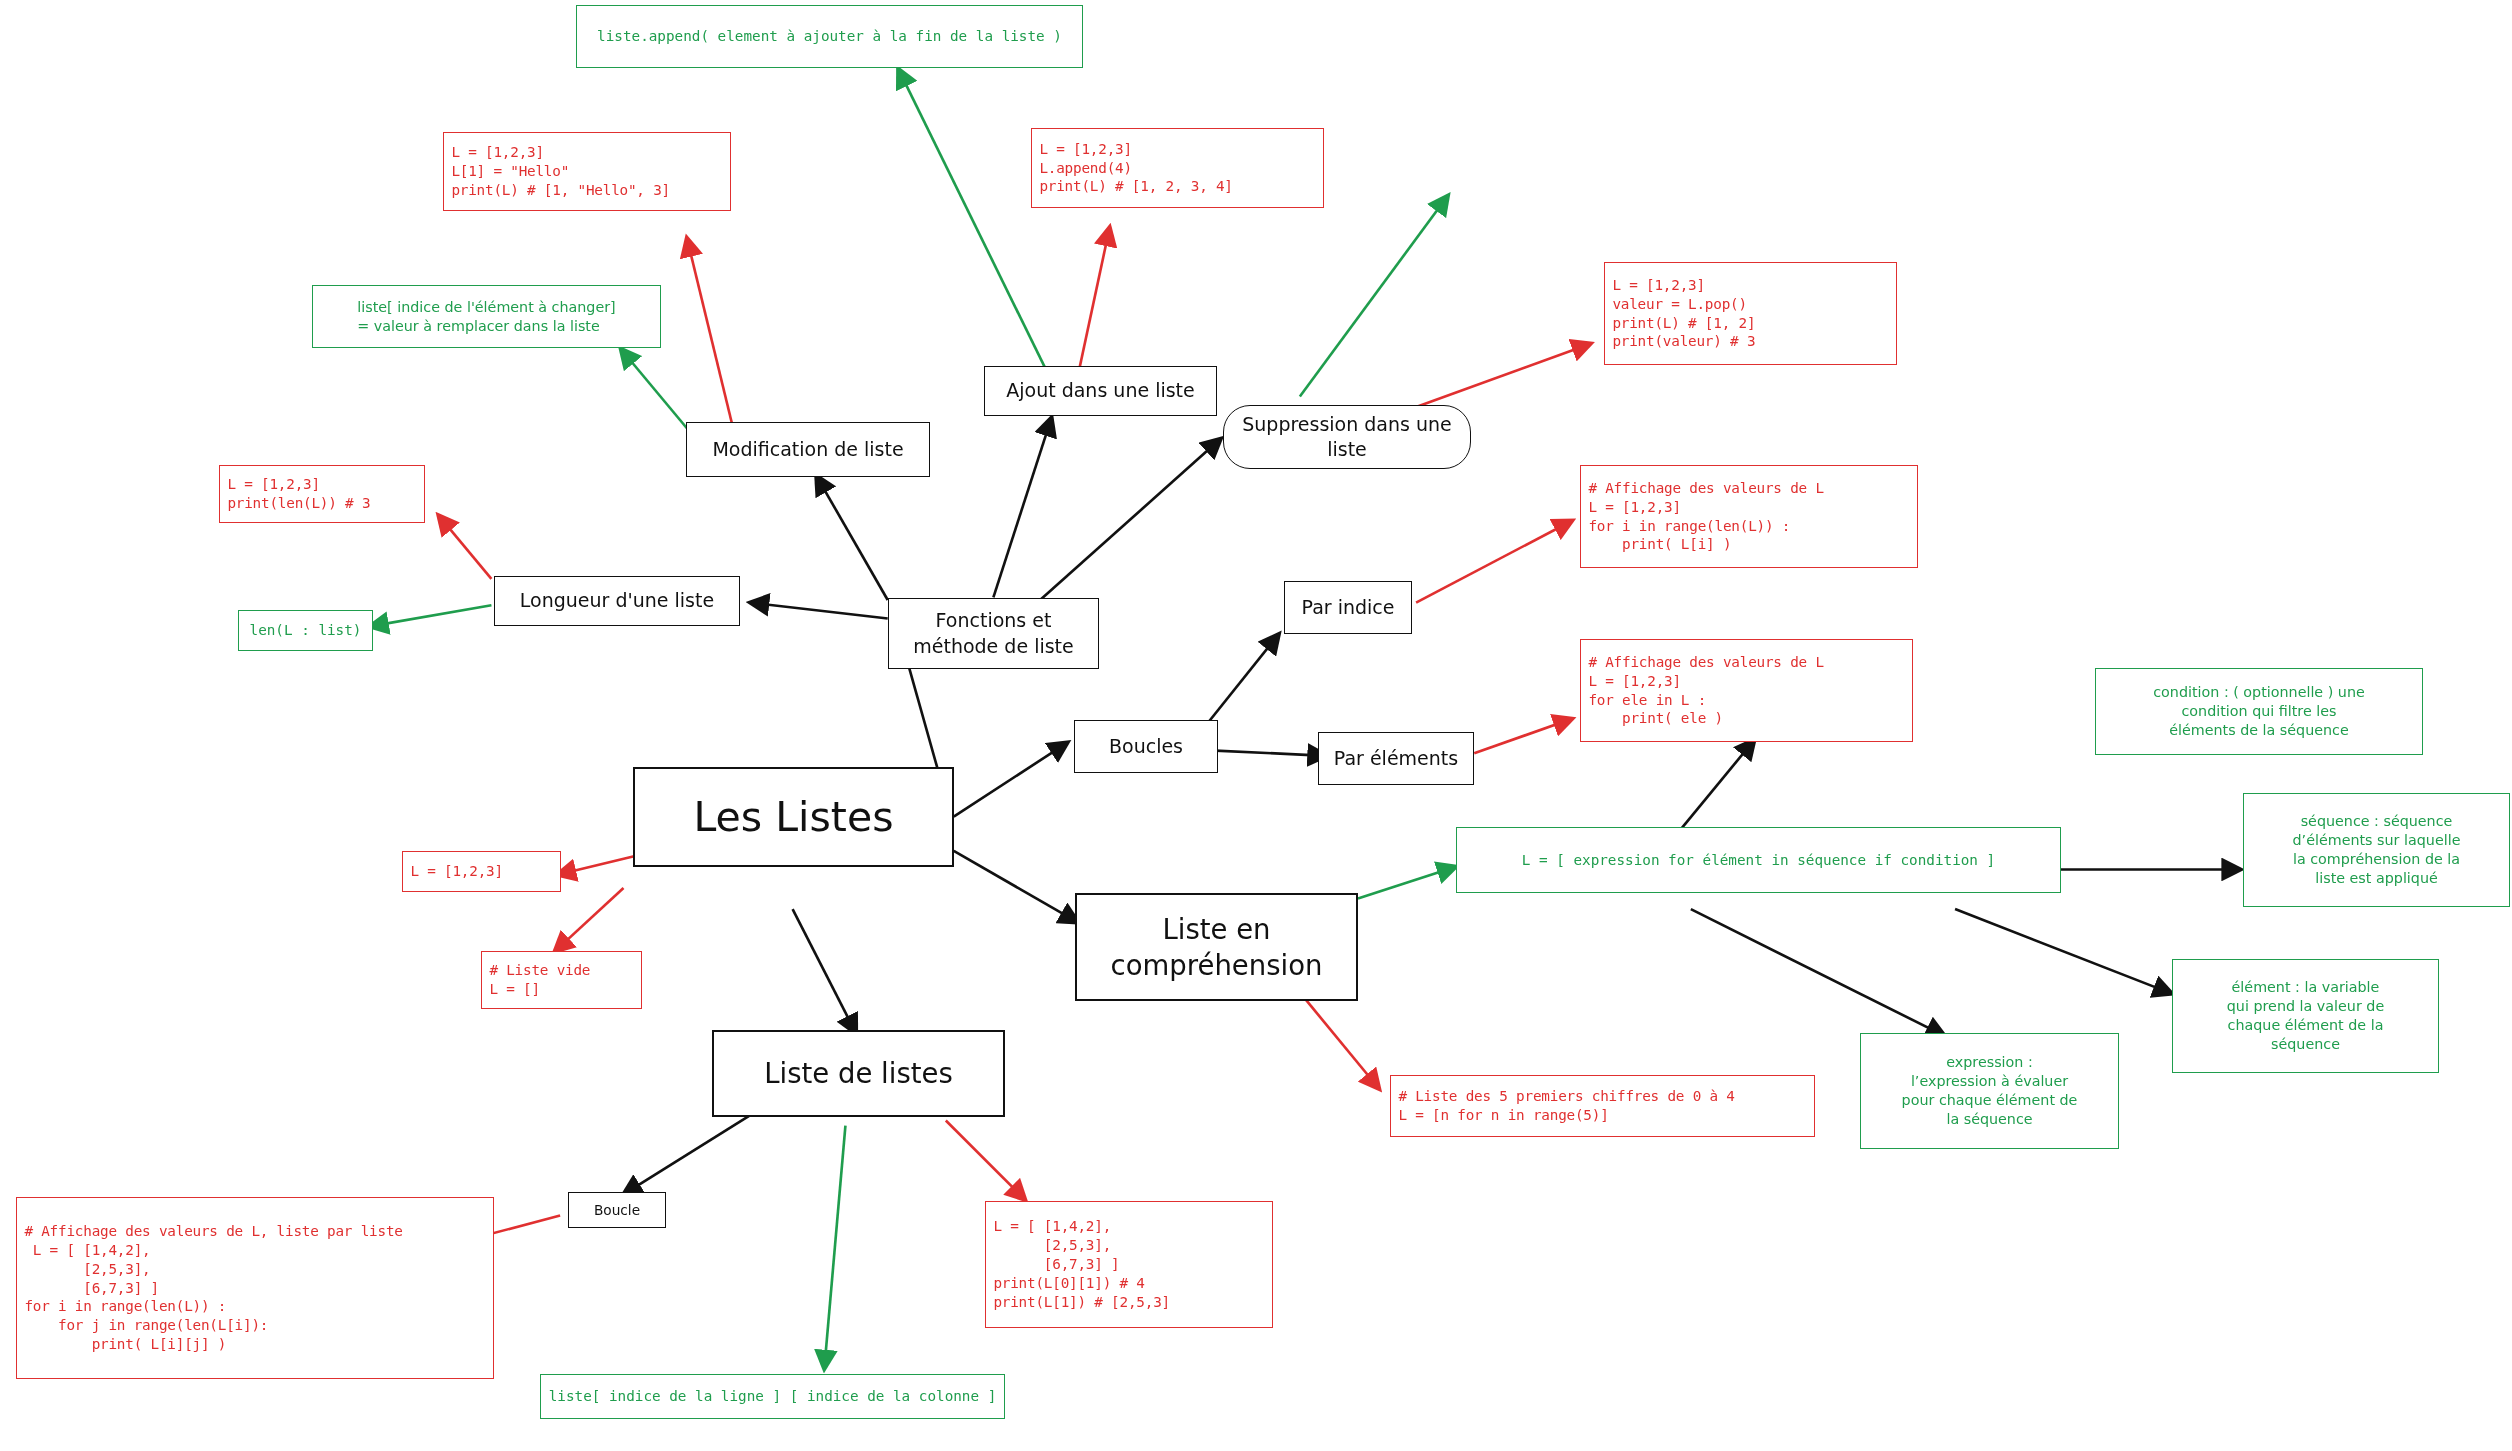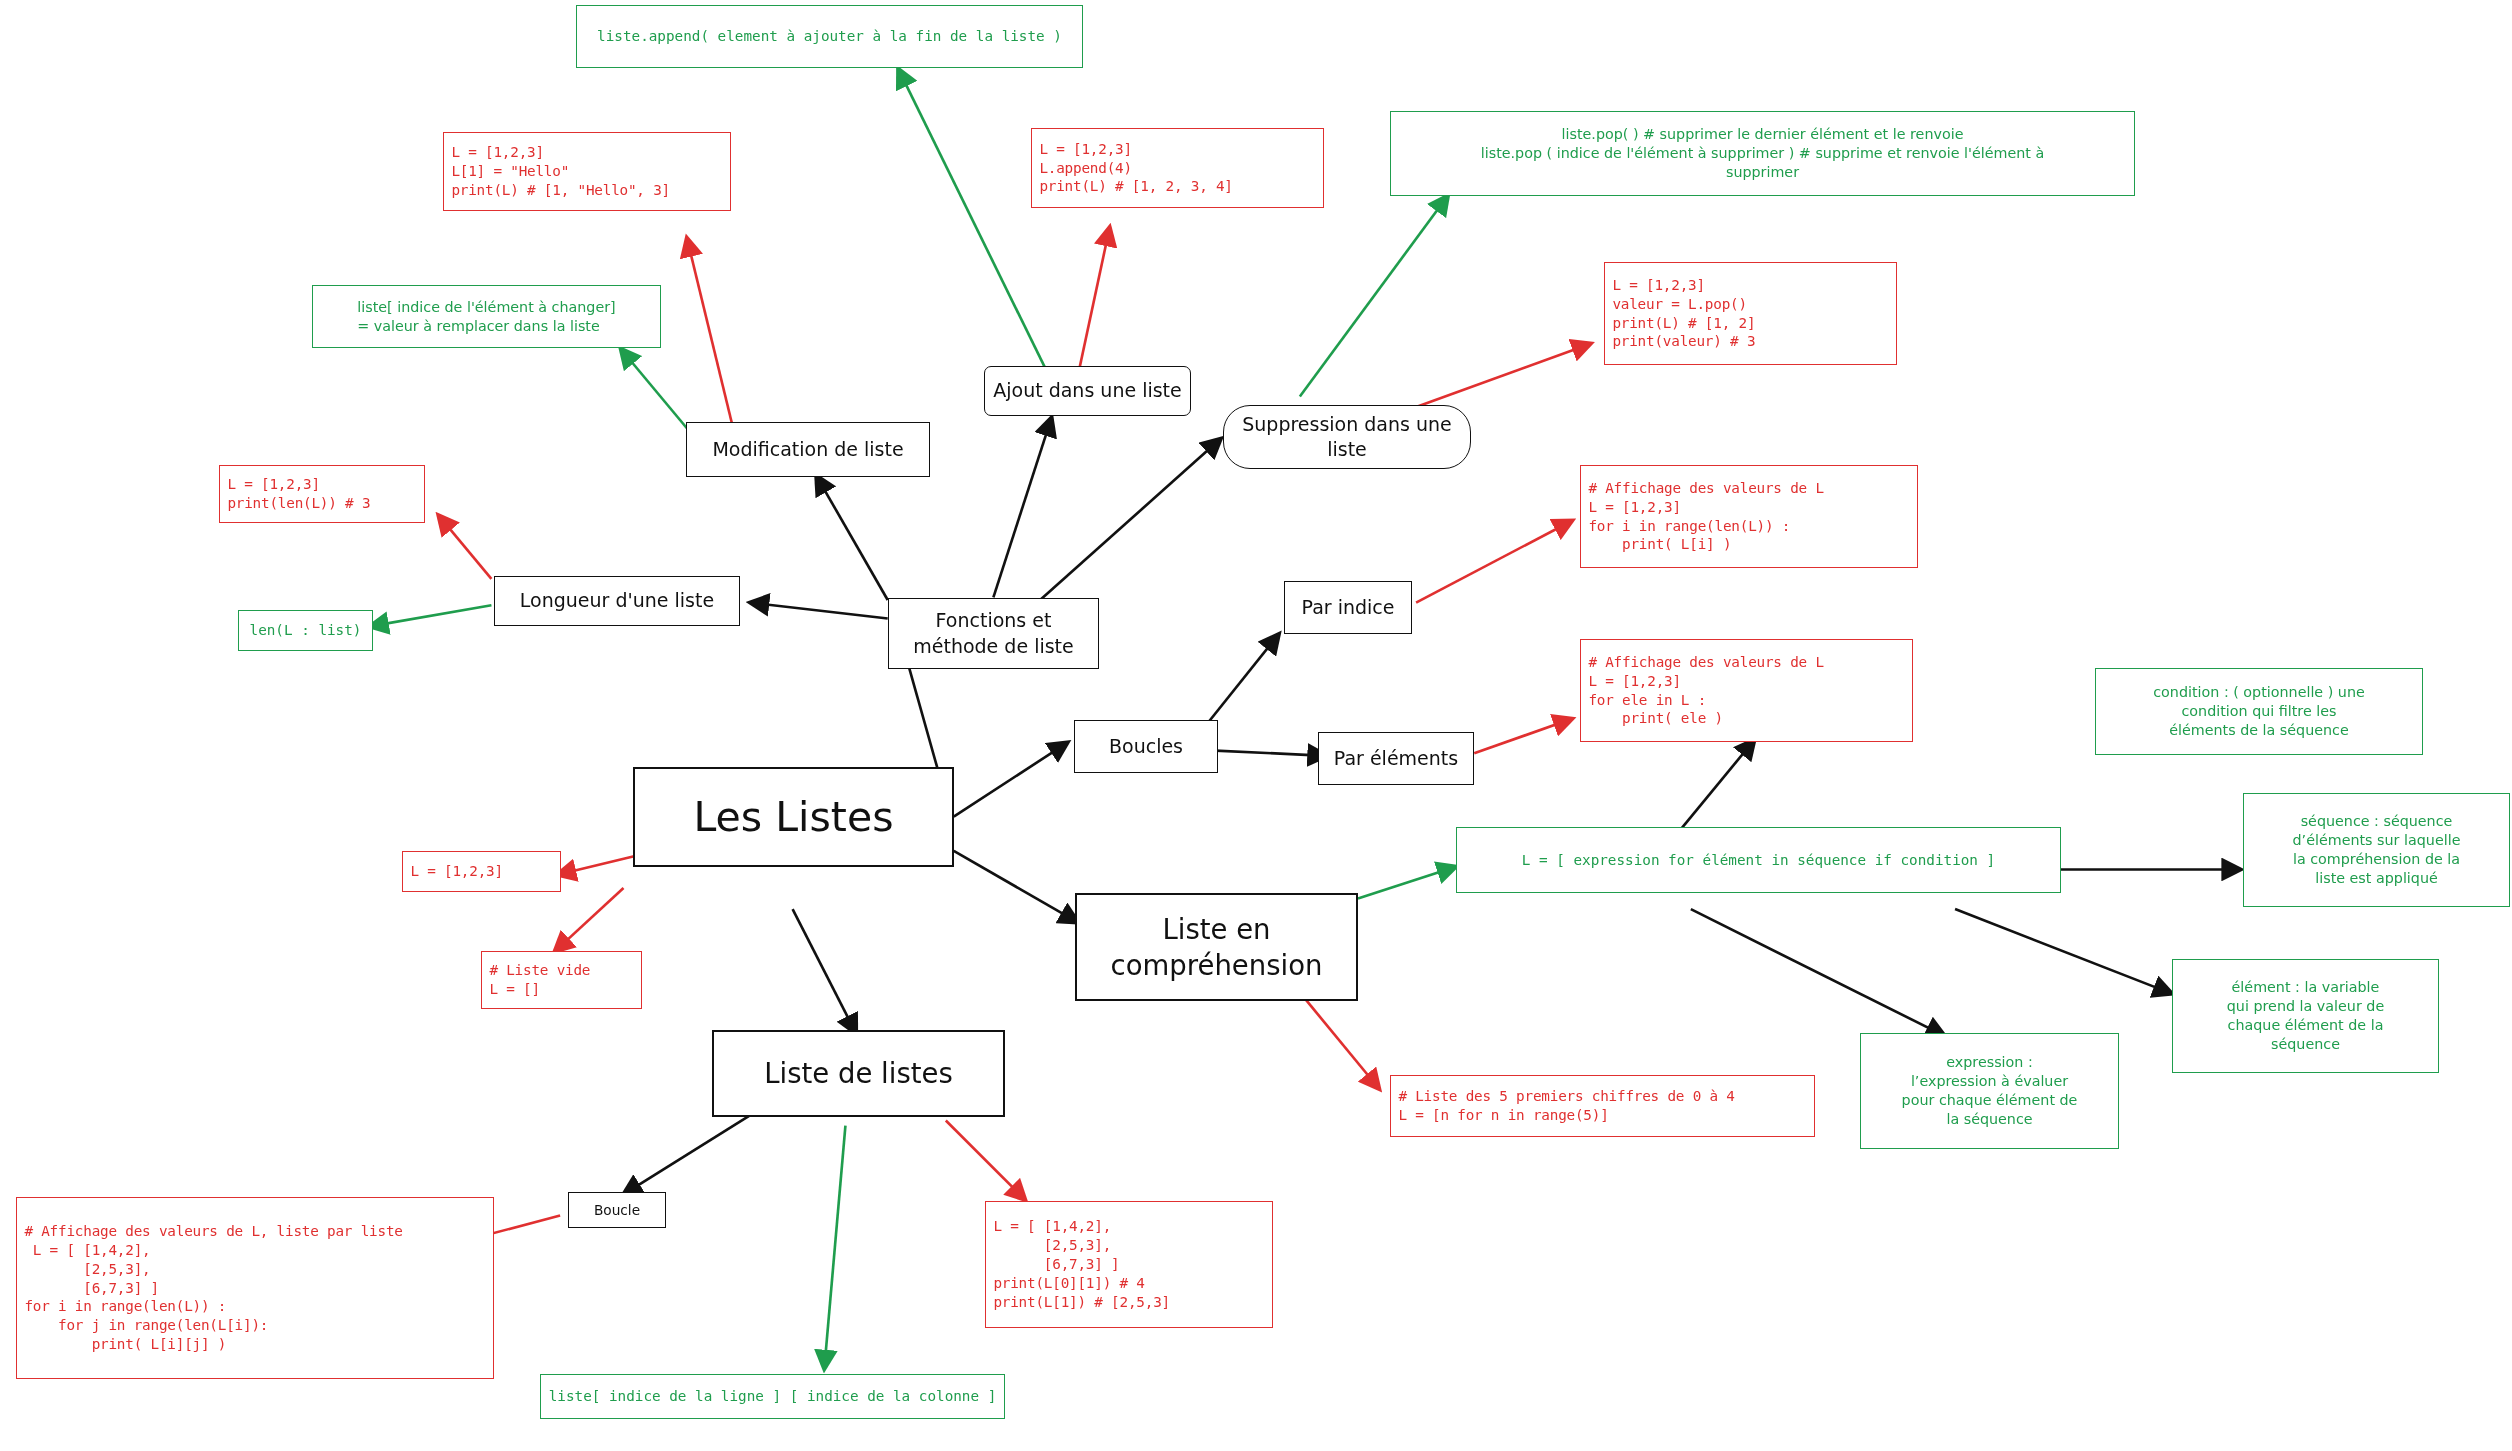--- a/index.html
+++ b/index.html
@@ -174,21 +174,21 @@
 
   <div class="node topic med" style="left:888px; top:598px; width:211px; height:71px;">
     <span>Fonctions et
 méthode de liste</span>
   </div>
 
   <div class="node topic med" style="left:686px; top:422px; width:244px; height:55px;">
     <span>Modification de liste</span>
   </div>
 
-  <div class="node topic med" style="left:984px; top:366px; width:207px; height:50px;border-radius:7px;">
+  <div class="node topic med" style="left:984px; top:366px; width:233px; height:50px;">
     <span>Ajout dans une liste</span>
   </div>
 
   <div class="node topic med" style="left:1223px; top:405px; width:248px; height:64px;border-radius:27px;">
     <span>Suppression dans une
 liste</span>
   </div>
 
   <div class="node topic med" style="left:494px; top:576px; width:246px; height:50px;">
     <span>Longueur d'une liste</span>
@@ -291,25 +291,20 @@
 
   <div class="node note mono" style="left:576px; top:5.3px; width:507px; height:63px;">
     <span>liste.append( element à ajouter à la fin de la liste )</span>
   </div>
 
   <div class="node note left" style="left:312px; top:285px; width:349px; height:63px;">
     <span>liste[ indice de l'élément à changer]
 = valeur à remplacer dans la liste</span>
   </div>
 
-  <div class="node note" style="left:1390px; top:111px; width:745px; height:85px;">
-    <span>liste.pop( ) # supprimer le dernier élément et le renvoie
-liste.pop ( indice de l'élément à supprimer ) # supprime et renvoie l'élément à
-supprimer</span>
-  </div>
 
   <div class="node note mono" style="left:238px; top:610px; width:135px; height:41px;">
     <span>len(L : list)</span>
   </div>
 
   <div class="node note mono" style="left:1456px; top:827px; width:605px; height:66px;">
     <span>L = [ expression for élément in séquence if condition ]</span>
   </div>
 
   <div class="node note" style="left:2243px; top:793px; width:267px; height:114px;">

